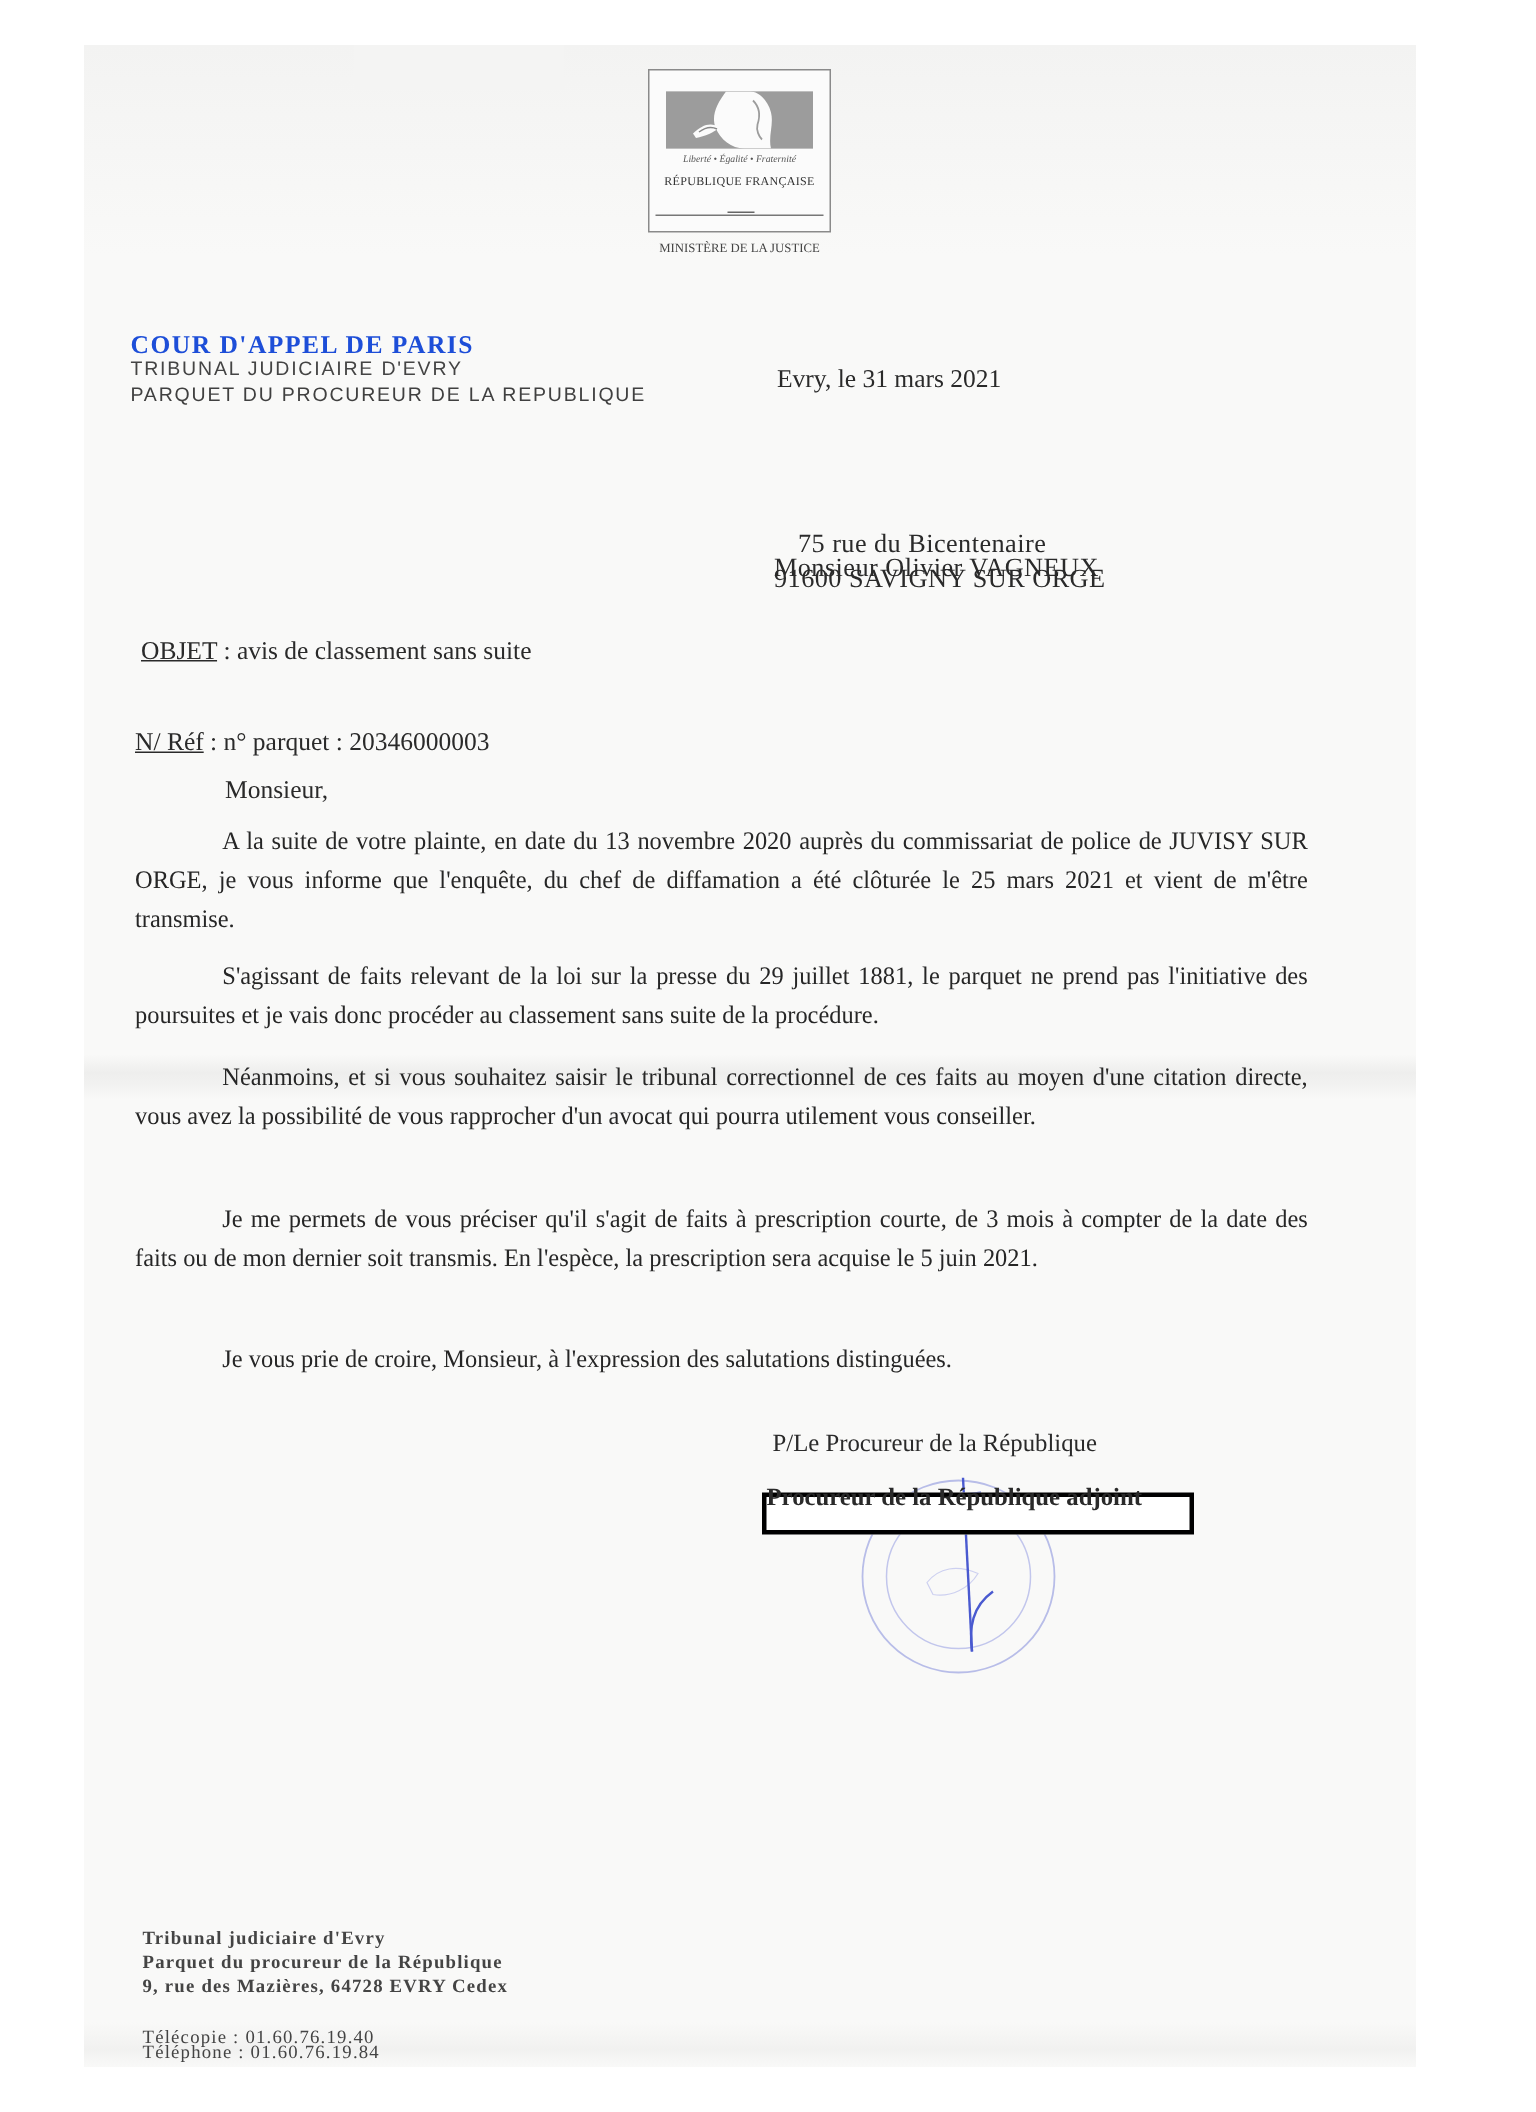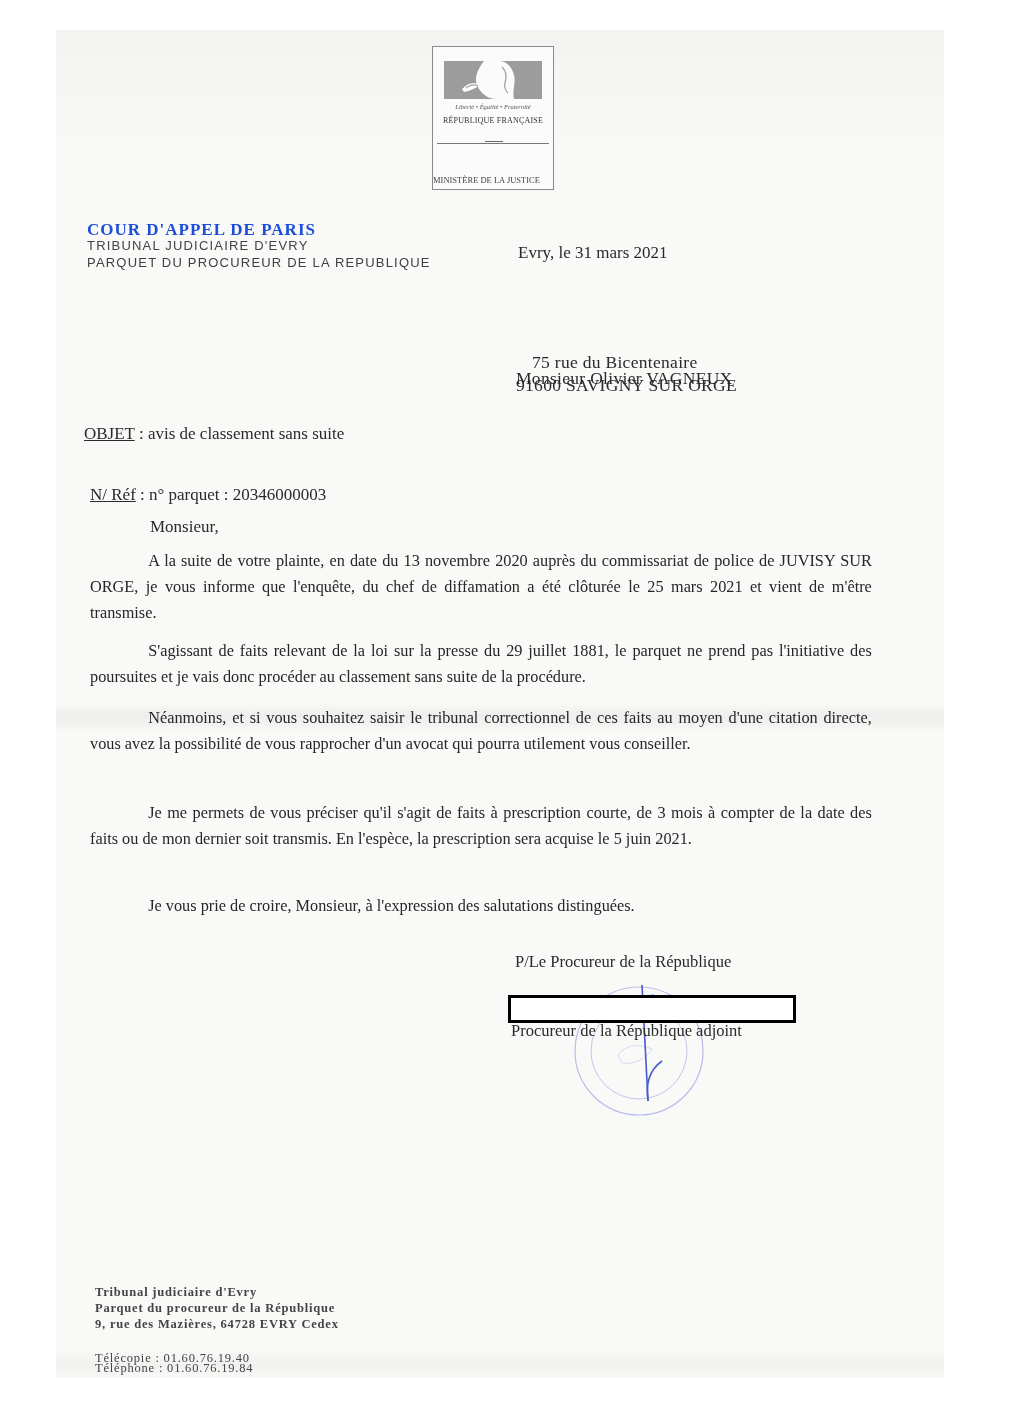--- a/index.html
+++ b/index.html
@@ -11,56 +11,56 @@
             background: linear-gradient(#f3f3f2, #f9f9f8); }
     .tab { position: absolute; left: 180px; top: 0; width: 140px; height: 30px; background: #f4f4f3; }
     .fold { position: absolute; left: 0; right: 0; top: 673px; height: 30px;
             background: linear-gradient(#f9f9f8, #eeeeed 40%, #f2f2f1 70%, #f9f9f8); }
     .fold2 { position: absolute; left: 0; right: 0; top: 1318px; height: 30px;
             background: linear-gradient(#f9f9f8, #f1f1f0 60%, #f9f9f8); }
 
     .abs { position: absolute; white-space: nowrap; }
 
     
-    .logo { position: absolute; left: 432px; top: 46px; width: 122px; height: 144px;
+    .logo { position: absolute; left: 432px; top: 46px; width: 122px; height: 109px;
             border: 1px solid #8a8a8a; background: #fbfbfb; box-sizing: border-box; }
     .logo .flag { position: absolute; left: 11px; top: 14px; width: 98px; height: 38px;
             background: #9a9a9a; }
     .logo .flag svg { position: absolute; left: 0; top: 0; }
     .logo .motto { position: absolute; left: 0; right: 0; top: 56px; text-align: center;
             font-style: italic; font-size: 6.5px; color: #555; }
     .logo .rf { position: absolute; left: 0; right: 0; top: 69px; text-align: center;
             font-size: 8px; letter-spacing: 0.2px; color: #333; font-variant: small-caps; }
     .logo .rule { position: absolute; left: 4px; right: 4px; top: 96px; height: 1px; background: #777; }
     .logo .rule-mark { position: absolute; left: 52px; width: 18px; top: 94px; height: 1px; background: #666; }
-    .logo .min { position: absolute; left: 0; right: 0; top: 128px; 
+    .logo .min { position: absolute; left: 0; right: 0; top: 113px; text-align: center;
             font-size: 8.5px; color: #444; }
 
     .hdr-1 { left: 87px; top: 220px; font-size: 17px; font-weight: bold; letter-spacing: 1px; color: #1d4ed8; }
     .hdr-2 { left: 87px; top: 238px; font-family: "Liberation Sans", "DejaVu Sans", sans-serif;
              font-size: 13px; letter-spacing: 1.2px; color: #444; }
     .hdr-3 { left: 87px; top: 255px; font-family: Liberation Sans, sans-serif;
              font-size: 13px; letter-spacing: 1.2px; color: #404040; }
 
     .date { left: 518px; top: 243px; font-size: 17px; }
     .addr { left: 516px; font-size: 17.5px; letter-spacing: 0.3px; }
 
-    .objet { left: 84px; top: 424px; font-size: 17px; }
+    .objet { left: 94px; top: 424px; font-size: 17px; }
     .ref { left: 90px; top: 485px; font-size: 17px; }
     .u { text-decoration: underline; }
     .salut { left: 150px; top: 517px; font-size: 17px; }
 
     .para { position: absolute; left: 90px; width: 806px; font-size: 16.8px; line-height: 26px;
             text-align: justify; text-indent: 60px; font-family: "Liberation Serif", serif;
             transform: scaleX(0.97); transform-origin: left top; color: #262626; }
 
     .sig-title { left: 515px; top: 952px; font-size: 16.5px; }
     .redact { position: absolute; left: 508px; top: 995px; width: 282px; height: 22px;
               border: 3px solid #000; background: #fff; }
-    .sig-role { left: 511px; top: 1021px; font-size: 16.5px; }
+    .sig-role { left: 511px; top: 988px; font-size: 16.5px; font-weight: bold; }
     .stamp { position: absolute; left: 568px; top: 985px; width: 142px; height: 135px; }
 
     .foot { left: 95px; font-size: 12.5px; letter-spacing: 0.8px; color: #444; }
     .foot.b { font-weight: bold; }
   </style>
 </head>
 <body>
 
 <div class="page">
   <div class="tab"></div>

